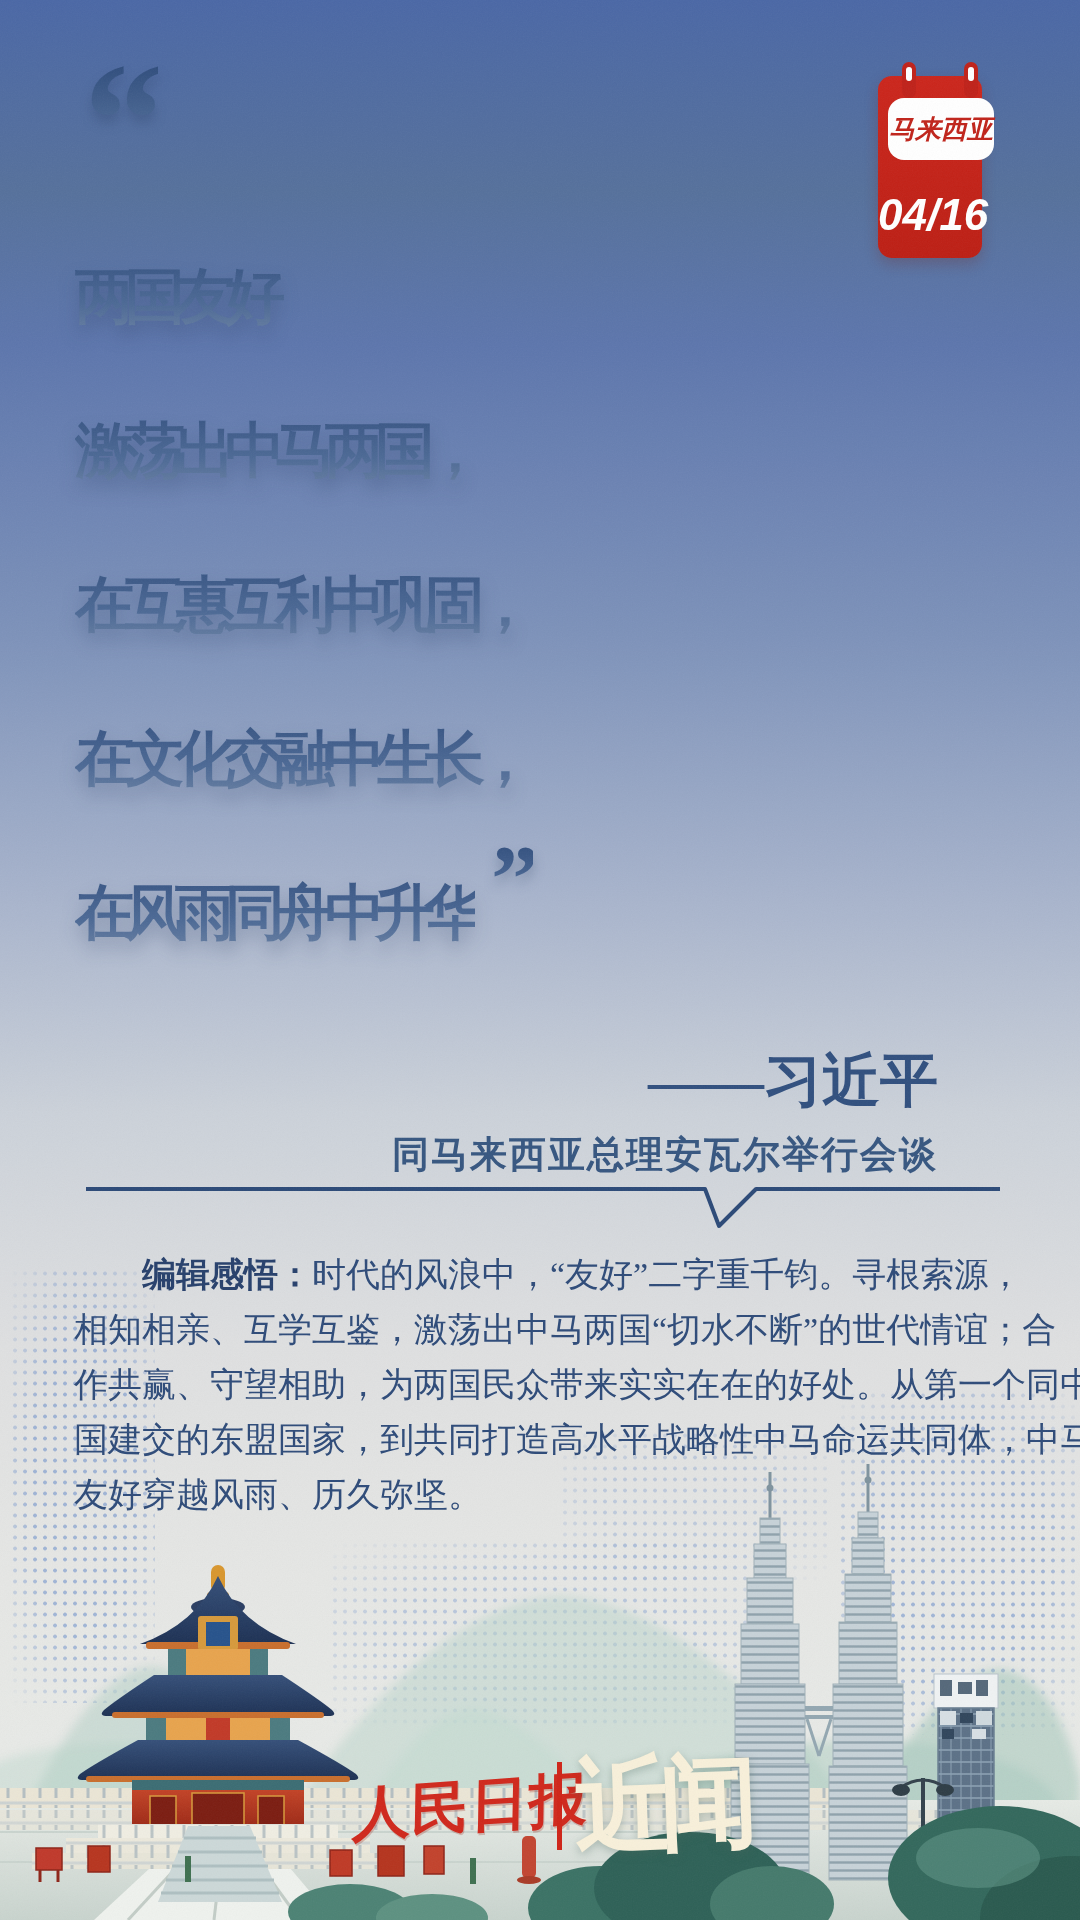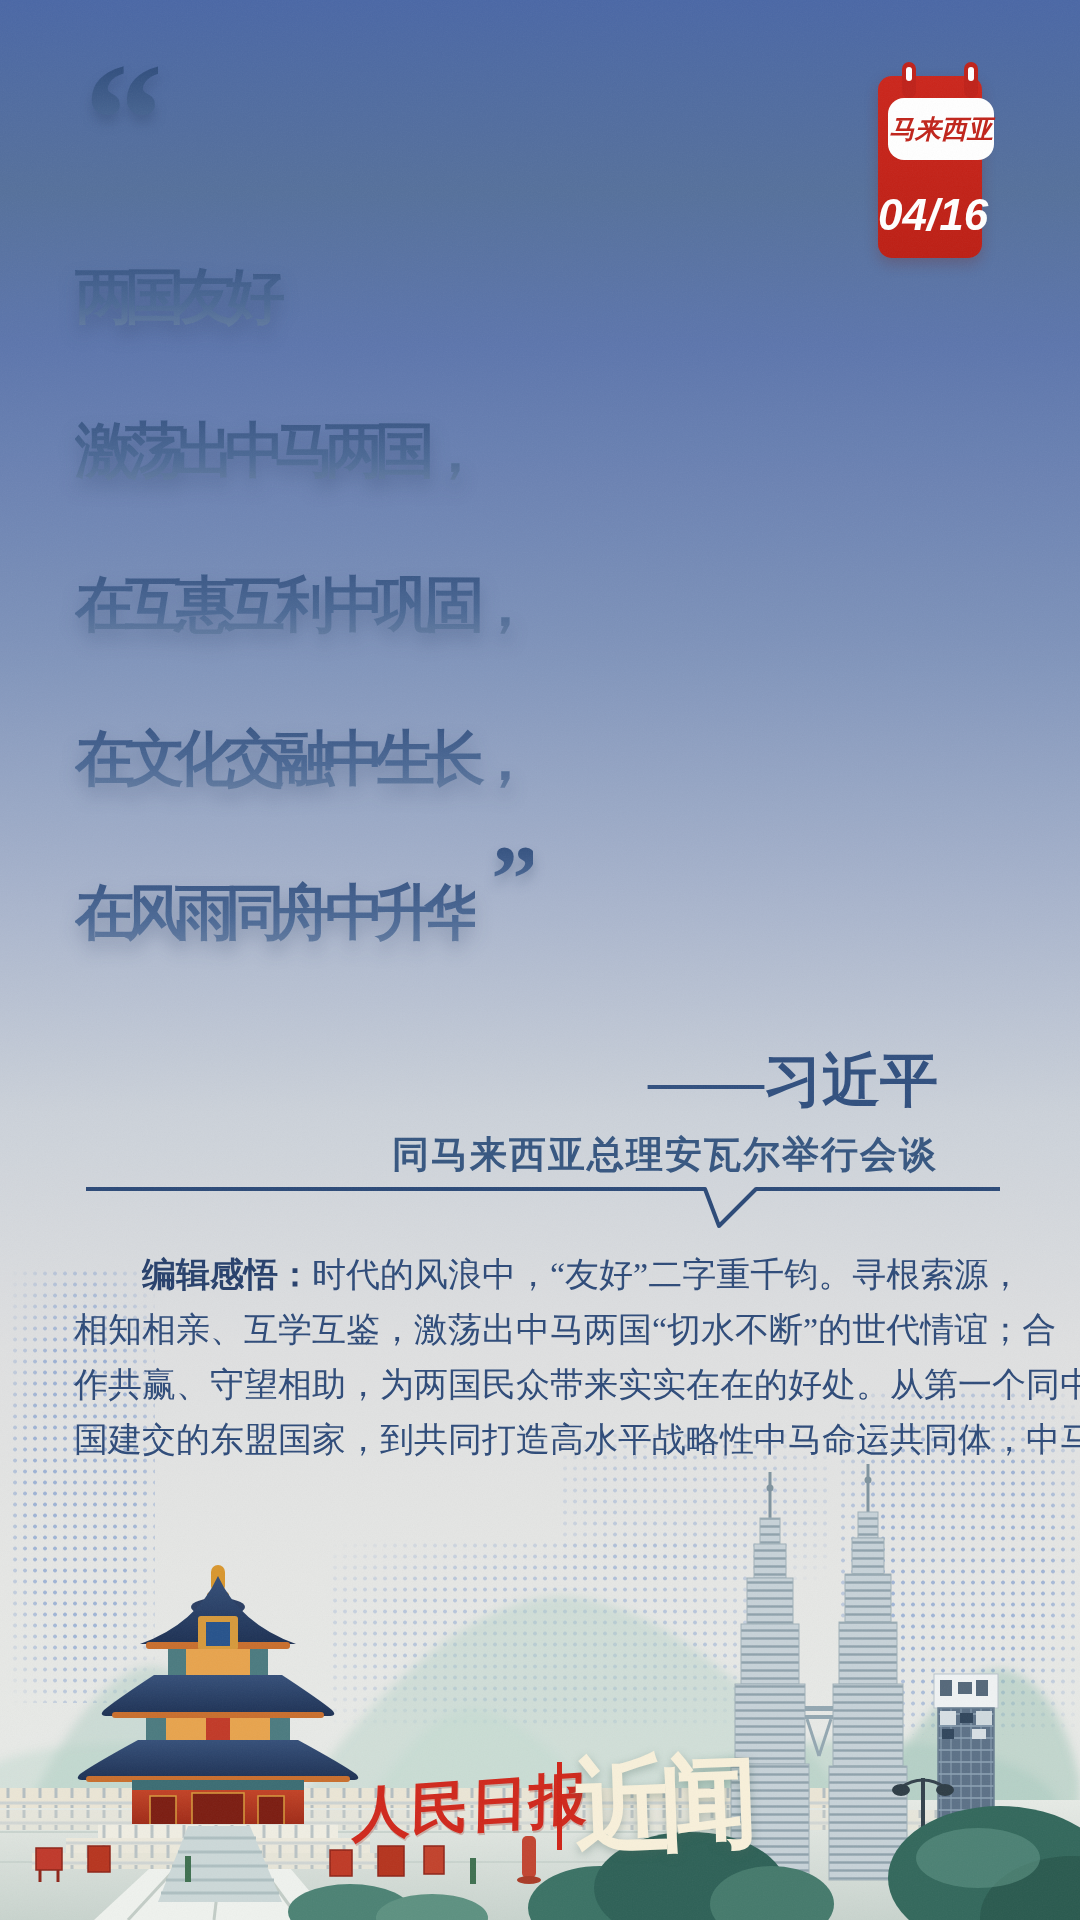--- a/index.html
+++ b/index.html
@@ -307,20 +307,21 @@
     <path d="M86 11 H705 L719 48 L756 11 H1000" fill="none" stroke="#2c4a78" stroke-width="4" stroke-linejoin="round"></path>
   </svg>
 
   <div class="note">
     <div class="note-line first">
       <span class="note-label">编辑感悟：</span><span>时代的风浪中，“友好”二字重千钧。寻根索源，</span>
     </div>
     <div class="note-line">相知相亲、互学互鉴，激荡出中马两国“切水不断”的世代情谊；合</div>
     <div class="note-line">作共赢、守望相助，为两国民众带来实实在在的好处。从第一个同中</div>
     <div class="note-line">国建交的东盟国家，到共同打造高水平战略性中马命运共同体，中马</div>
+    <div class="note-line last">友好穿越风雨、历久弥坚。</div>
   </div>
 
   <div class="brand">人民日报</div>
   <div class="brand-bar"></div>
   <div class="column-logo">近闻</div>
 
   <svg class="grain" xmlns="http://www.w3.org/2000/svg">
     <filter id="gnoise">
         <feTurbulence type="fractalNoise" baseFrequency="0.8" numOctaves="2" stitchTiles="stitch"></feTurbulence>
         <feColorMatrix type="saturate" values="0"></feColorMatrix>

